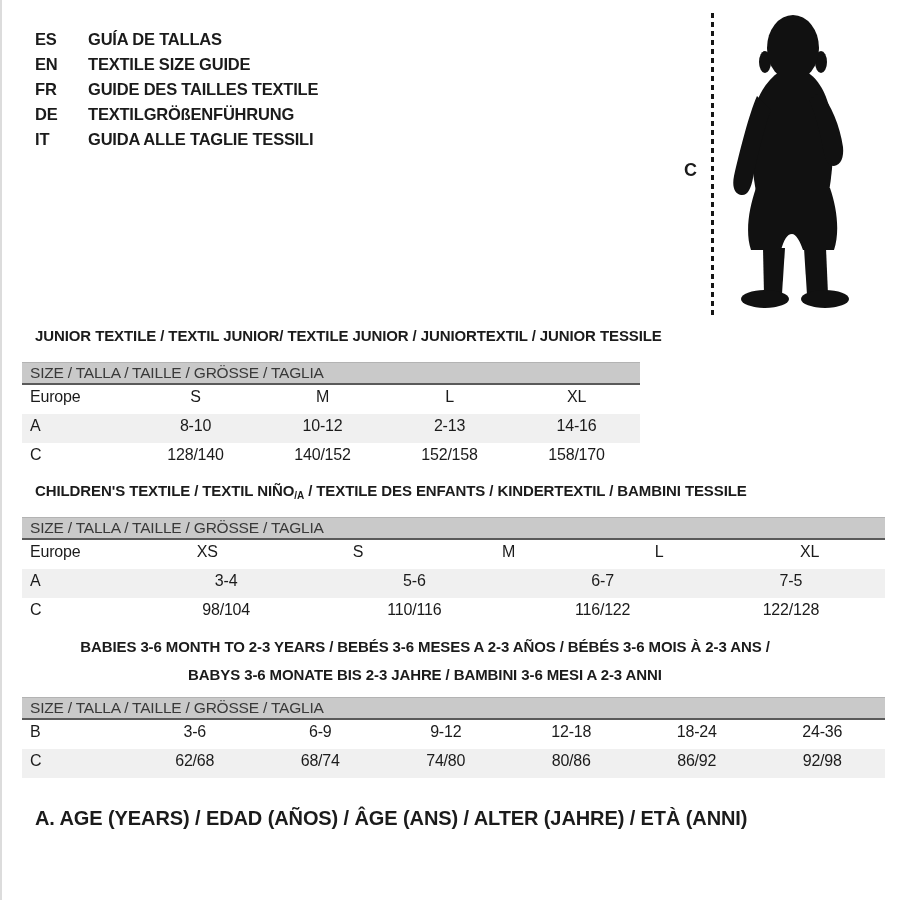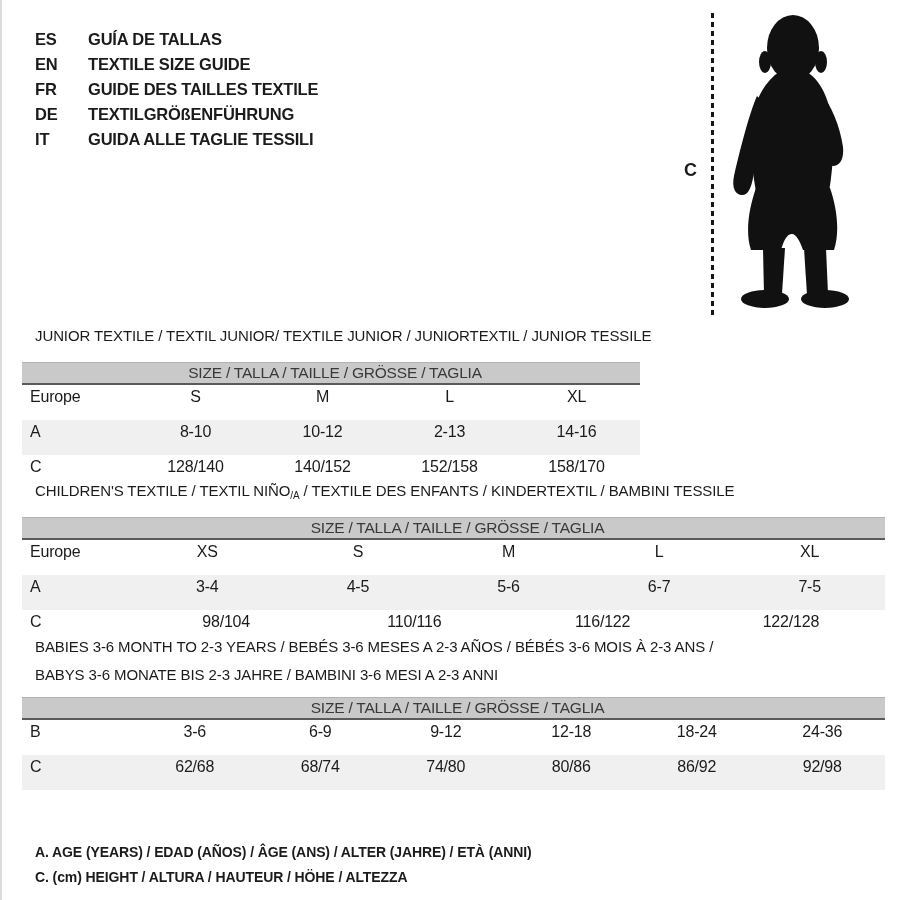--- a/index.html
+++ b/index.html
@@ -18,45 +18,45 @@
   
   .figure-label{position:absolute;left:684px;top:160px;font-weight:bold;font-size:18px;}
   .figure-line{
     position:absolute;left:711px;top:13px;width:3px;height:306px;
     background-image:repeating-linear-gradient(to bottom,#151515 0 5px,transparent 5px 9px);
   }
   .toddler{position:absolute;left:725px;top:10px;width:138px;height:302px;}
   .toddler *{fill:#111;}
 
   
-  .sec-title{position:absolute;font-weight:normal;font-size:15px;letter-spacing:-0.1px;white-space:nowrap;}
+  .sec-title{position:absolute;font-weight:bold;font-size:15px;letter-spacing:-0.1px;white-space:nowrap;}
   #sec1-title{left:35px;top:327px;}
   #sec2-title{left:35px;top:482px;}
-  #sec3-title{left:35px;top:633px;line-height:28px;white-space:normal;width:780px;}
+  #sec3-title{left:35px;top:633px;line-height:28px;white-space:normal;width:780px;text-align:center;}
   .sub{font-size:10px;vertical-align:-3px;}
 
   
   .size-table{position:absolute;font-size:16px;letter-spacing:-0.2px;}
   #table1{left:22px;top:362px;width:618px;}
   #table2{left:22px;top:517px;width:863px;}
   #table3{left:22px;top:697px;width:863px;}
   .table-head{
     background:var(--header-bar-bg,#c9c9c9);
     border-top:1px solid #b3b3b3;
     border-bottom:2px solid var(--header-bar-border,#5a5a5a);
     height:20px;line-height:20px;padding-left:8px;
-    color:#393939;font-size:15.5px;text-align:center;
+    color:#393939;font-size:15.5px;
   }
-  .trow{display:flex;height:35px;line-height:24px;}
+  .trow{display:flex;height:29px;line-height:24px;}
   .trow.alt{background:var(--row-alt-bg,#f0f0f0);}
   .tlabel{width:110px;flex:0 0 110px;padding-left:8px;box-sizing:border-box;text-align:left;}
   .tcell{flex:1;text-align:center;}
 
   
-  .legend{position:absolute;left:35px;top:840px;font-weight:bold;font-size:14px;line-height:25px;letter-spacing:-0.1px;}
+  .legend{position:absolute;left:35px;top:806px;font-weight:bold;font-size:20px;line-height:25px;letter-spacing:-0.1px;}
 </style>
 </head>
 <body>
 
 <div class="edge-line"></div>
 
 <div class="lang-block">
   <div class="lang-row">
     <span class="lang-code">ES</span>
     <span class="lang-label">GUÍA DE TALLAS</span>
@@ -130,21 +130,20 @@
     <span class="tlabel">Europe</span>
     <span class="tcell">XS</span>
     <span class="tcell">S</span>
     <span class="tcell">M</span>
     <span class="tcell">L</span>
     <span class="tcell">XL</span>
   </div>
   <div class="trow alt">
     <span class="tlabel">A</span>
     <span class="tcell">3-4</span>
-    <span class="tcell">4-5</span>
     <span class="tcell">5-6</span>
     <span class="tcell">6-7</span>
     <span class="tcell">7-5</span>
   </div>
   <div class="trow">
     <span class="tlabel">C</span>
     <span class="tcell">98/104</span>
     <span class="tcell">110/116</span>
     <span class="tcell">116/122</span>
     <span class="tcell">122/128</span>
@@ -172,14 +171,13 @@
     <span class="tcell">68/74</span>
     <span class="tcell">74/80</span>
     <span class="tcell">80/86</span>
     <span class="tcell">86/92</span>
     <span class="tcell">92/98</span>
   </div>
 </div>
 
 <div class="legend">
   <div>A. AGE (YEARS) / EDAD (AÑOS) / ÂGE (ANS) / ALTER (JAHRE) / ETÀ (ANNI)</div>
-  <div>C. (cm) HEIGHT / ALTURA / HAUTEUR / HÖHE / ALTEZZA</div>
 </div>
 
 </body></html>

